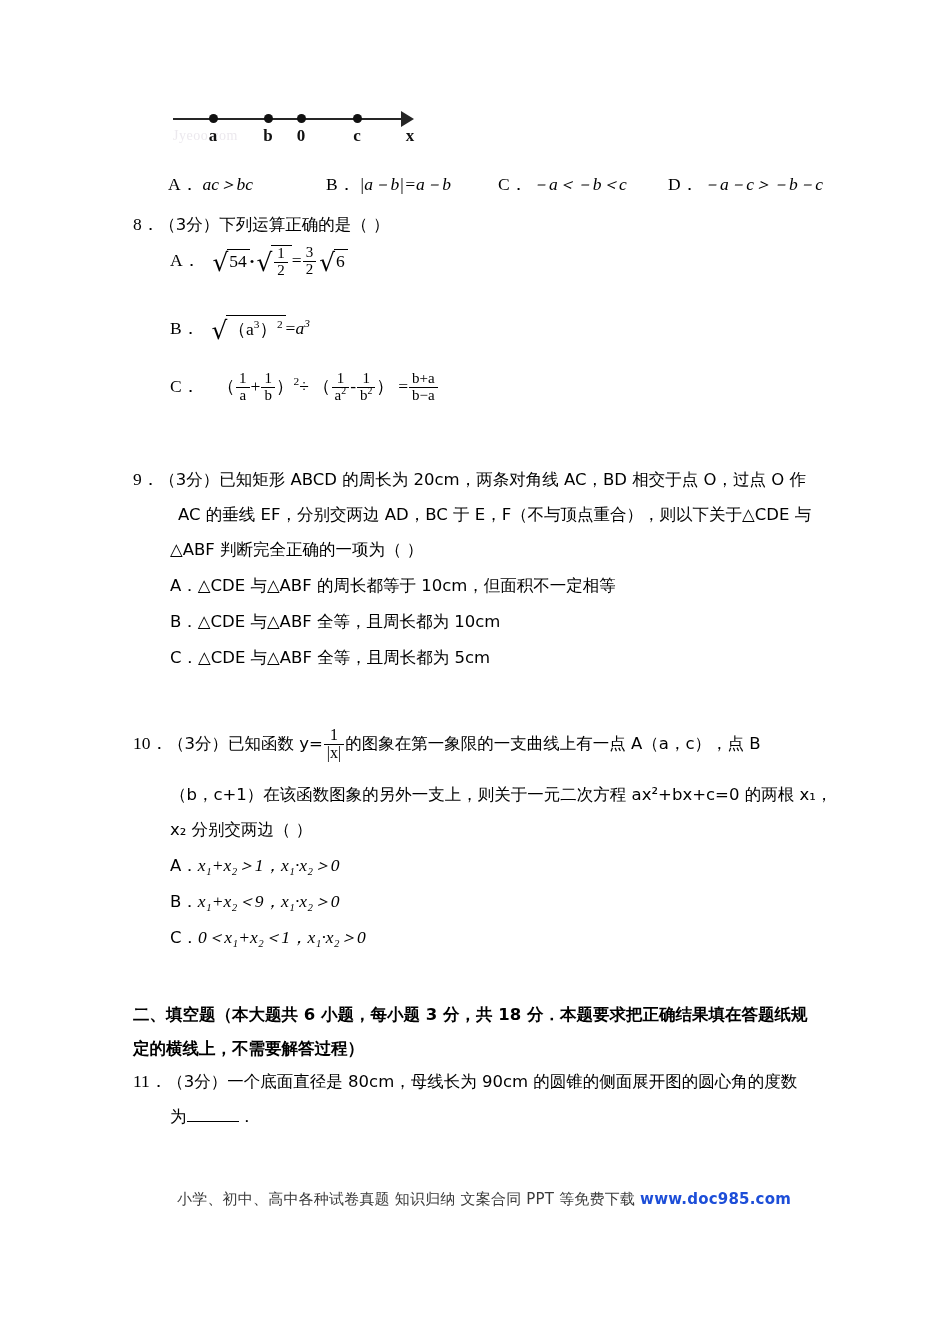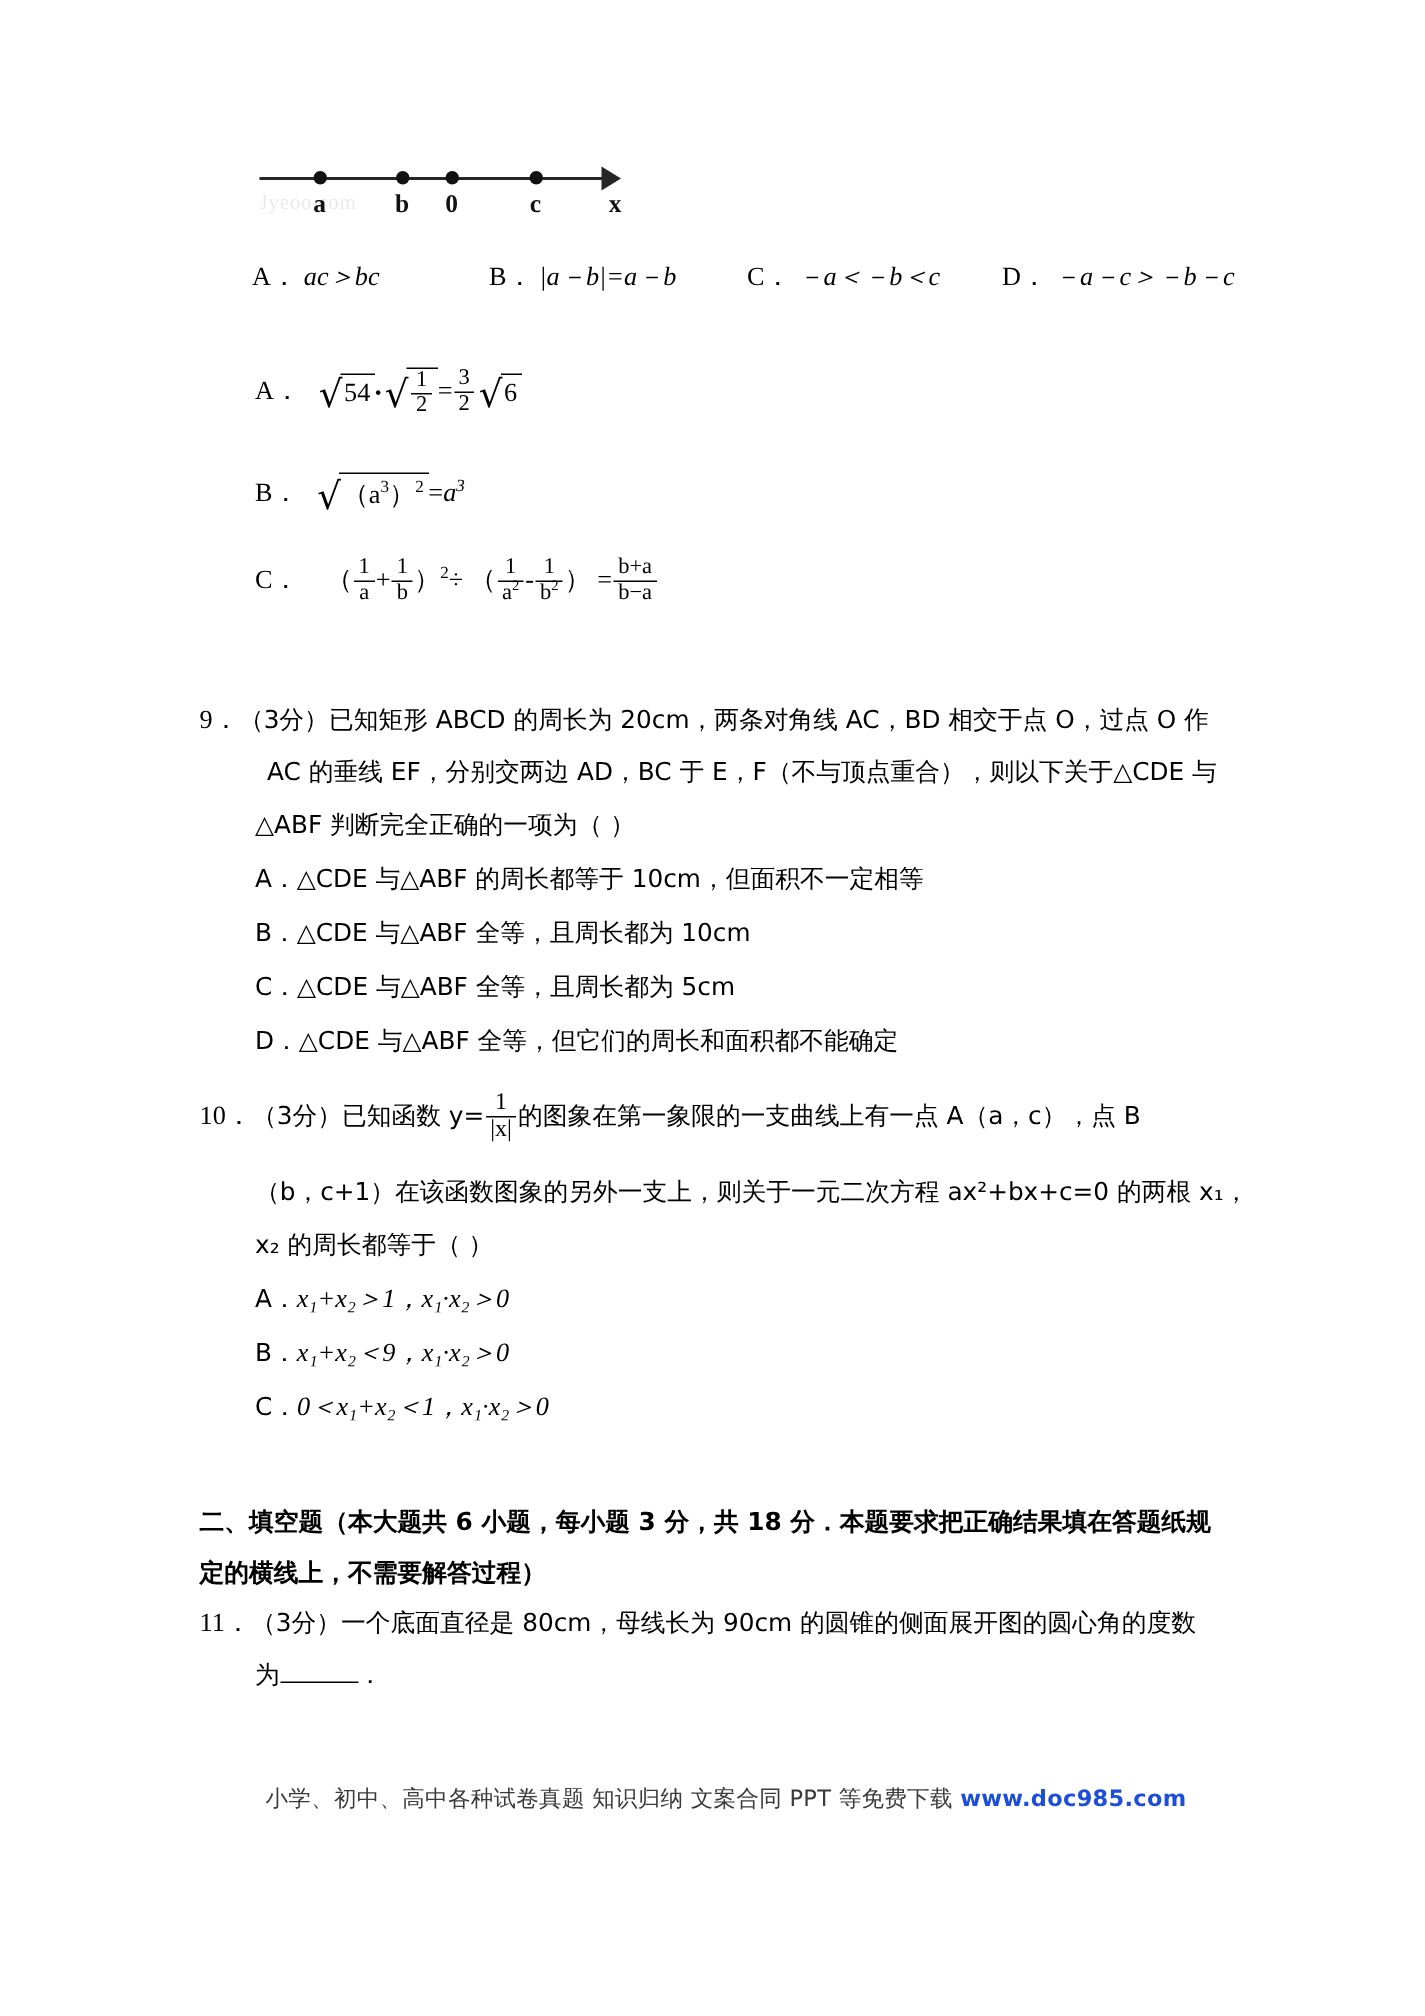--- a/index.html
+++ b/index.html
@@ -196,20 +196,23 @@
   </div>
   <div class="opt-row" style="left:498px; top:172px;">
     <span>C．</span>
     <span class="it">－a＜－b＜c</span>
   </div>
   <div class="opt-row" style="left:668px; top:172px;">
     <span>D．</span>
     <span class="it">－a－c＞－b－c</span>
   </div>
 
+  <div class="qline" style="left:133px; top:213px;">
+    <span>8．</span><span class="cn">（3分）</span><span class="cn">下列运算正确的是（      ）</span>
+  </div>
 
   <div class="opt-row" style="left:170px; top:245px;">
     <span>A．</span>
     <span style="margin-left:6px;">
       <span class="rad"><span class="radsym">√</span><span class="radbody">54</span></span><span style="font-size:13px;">•</span><span class="rad"><span class="radsym">√</span><span class="radbody"><span class="frac"><span class="num">1</span><span class="den">2</span></span></span></span>=<span class="frac"><span class="num">3</span><span class="den">2</span></span><span class="rad"><span class="radsym">√</span><span class="radbody">6</span></span>
     </span>
   </div>
 
   <div class="opt-row" style="left:170px; top:315px;">
     <span>B．</span>
@@ -240,32 +243,29 @@
 
   <div class="opt-row" style="left:170px; top:575px;">
     <span class="cn">A．</span><span class="cn">△CDE 与△ABF 的周长都等于 10cm，但面积不一定相等</span>
   </div>
   <div class="opt-row" style="left:170px; top:611px;">
     <span class="cn">B．</span><span class="cn">△CDE 与△ABF 全等，且周长都为 10cm</span>
   </div>
   <div class="opt-row" style="left:170px; top:647px;">
     <span class="cn">C．</span><span class="cn">△CDE 与△ABF 全等，且周长都为 5cm</span>
   </div>
-  <div class="opt-row" style="left:170px; top:683px;">
-    <span class="cn">D．</span><span class="cn">△CDE 与△ABF 全等，但它们的周长和面积都不能确定</span>
-  </div>
 
   <div class="qline" style="left:133px; top:728px;">
     <span>10．</span><span class="cn">（3分）</span><span class="cn">已知函数 y=</span><span class="frac" style="font-size:16px;"><span class="num">1</span><span class="den"><span class="absbar" style="border:none;padding:0;">|x|</span></span></span><span class="cn">的图象在第一象限的一支曲线上有一点 A（a，c），点 B</span>
   </div>
   <div class="qline" style="left:170px; top:783px;">
     <span class="cn">（b，c+1）在该函数图象的另外一支上，则关于一元二次方程 ax²+bx+c=0 的两根 x₁，</span>
   </div>
   <div class="qline" style="left:170px; top:818px;">
-    <span class="cn">x₂ 的周长都等于（      ）</span>
+    <span class="cn">x₂ 分别交两边（      ）</span>
   </div>
 
   <div class="opt-row" style="left:170px; top:853px;">
     <span class="cn">A．</span><span class="it">x₁+x₂＞1，x₁·x₂＞0</span>
   </div>
   <div class="opt-row" style="left:170px; top:889px;">
     <span class="cn">B．</span><span class="it">x₁+x₂＜9，x₁·x₂＞0</span>
   </div>
   <div class="opt-row" style="left:170px; top:925px;">
     <span class="cn">C．</span><span class="it">0＜x₁+x₂＜1，x₁·x₂＞0</span>

